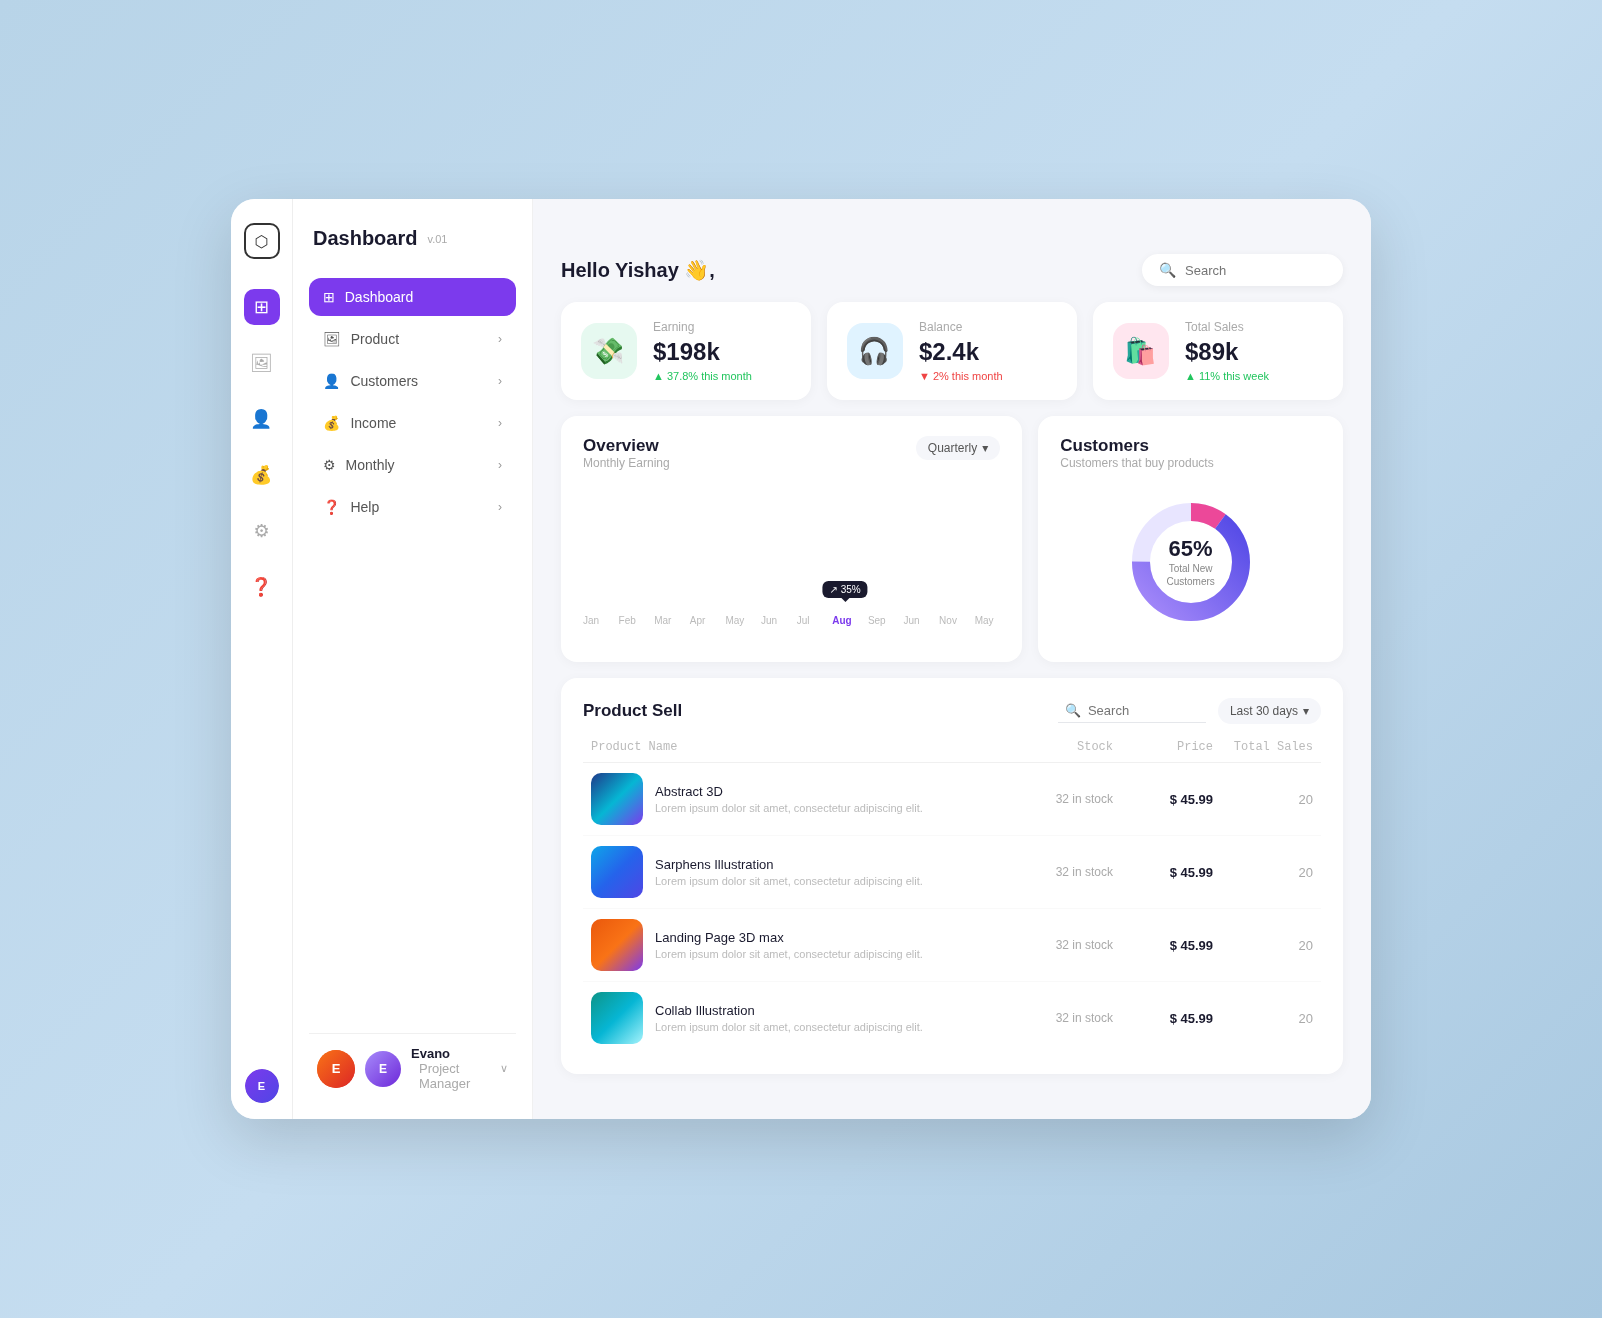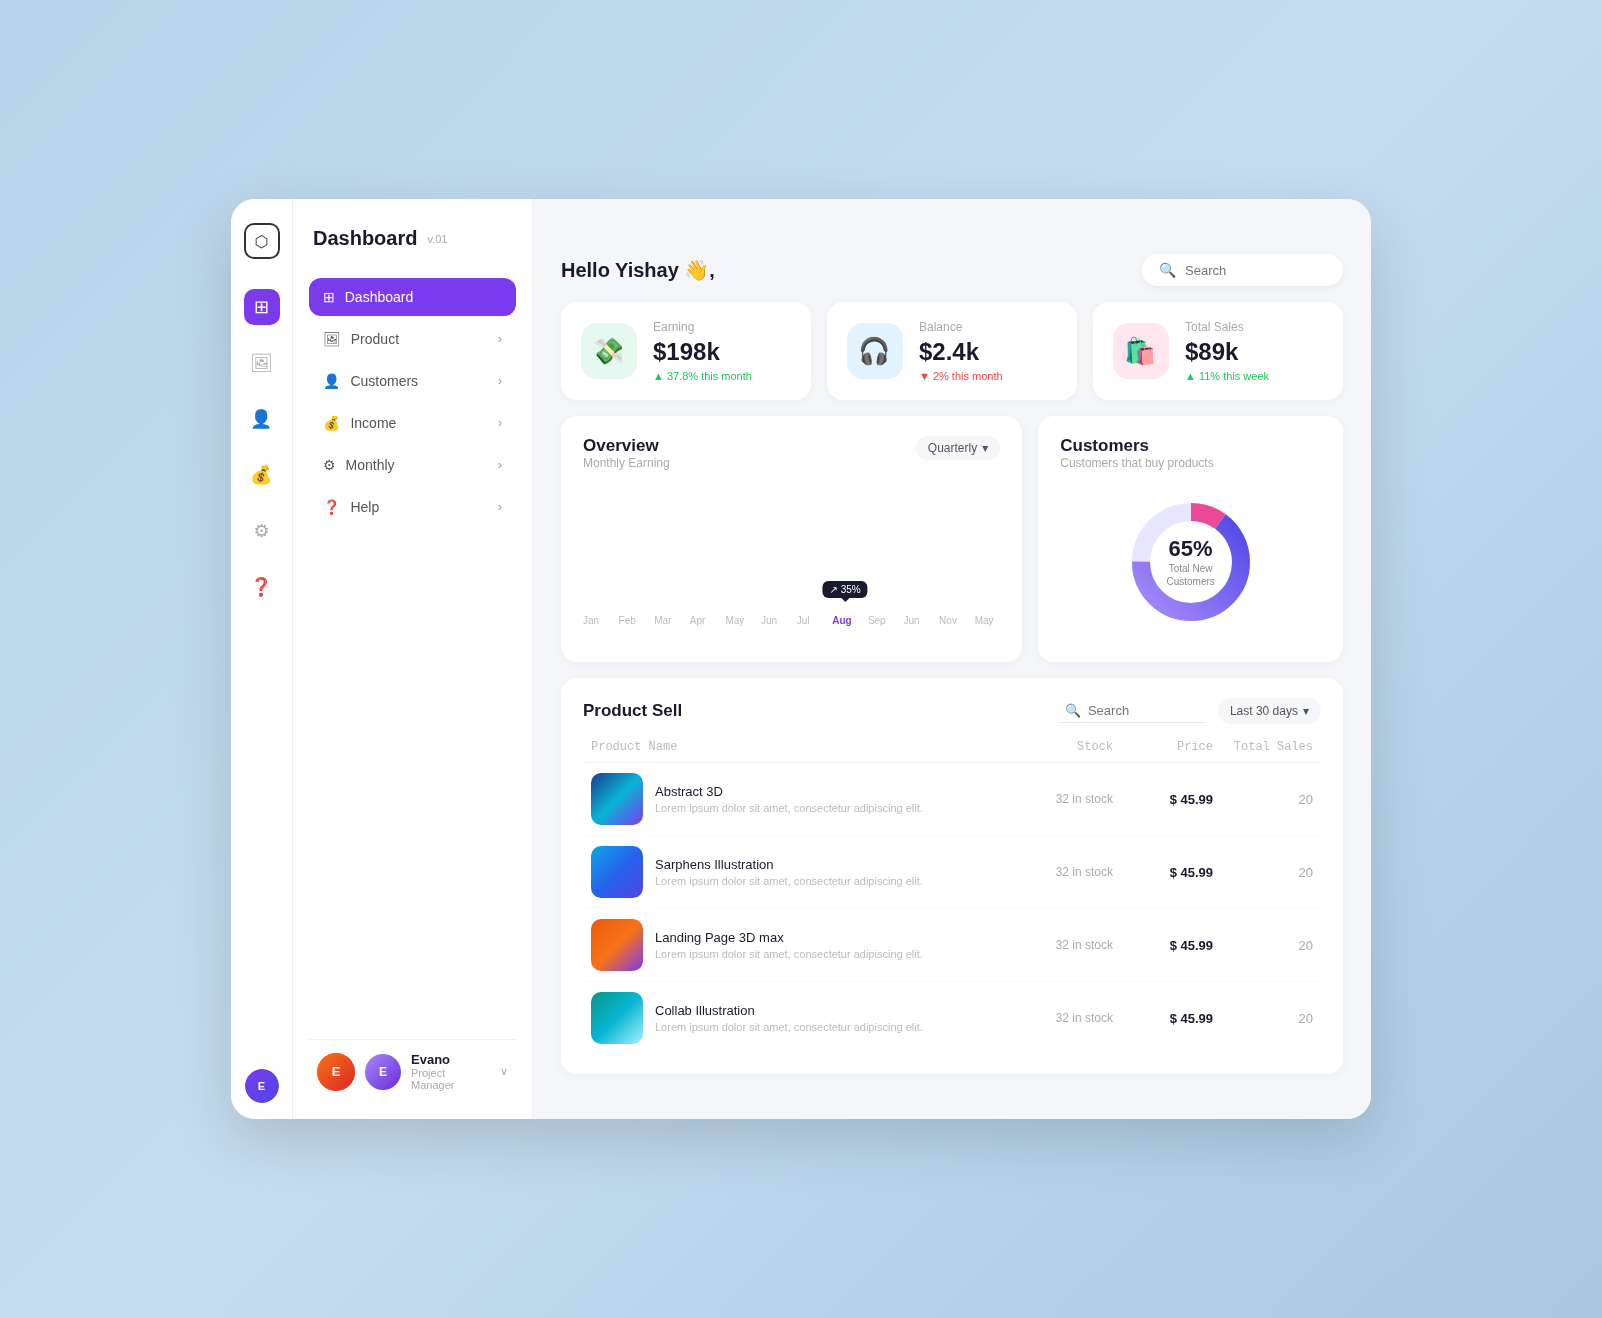--- a/index.html
+++ b/index.html
@@ -81,21 +81,21 @@
       padding: 12px 8px; border-top: 1px solid #f0f0f0; margin-top: 8px;
     }
     .avatar-circle {
       width: 38px; height: 38px; border-radius: 50%;
       background: linear-gradient(135deg, #f97316, #dc2626);
       display: flex; align-items: center; justify-content: center;
       font-size: 14px; color: #fff; font-weight: 600; overflow: hidden;
     }
     .user-info { flex: 1; }
     .user-info .name { font-size: 13px; font-weight: 600; color: #1a1a2e; }
-    .user-info .role { font-size: 11px; color: #aaa; }
+    .user-info .role { font-size: 13px; color: #aaa; margin-left: 8px; }
     .chevron-down { font-size: 11px; color: #aaa; }
 
     
     .main-content {
       flex: 1;
       background: #f5f6fa;
       display: flex;
       flex-direction: column;
       overflow-y: auto;
     }

